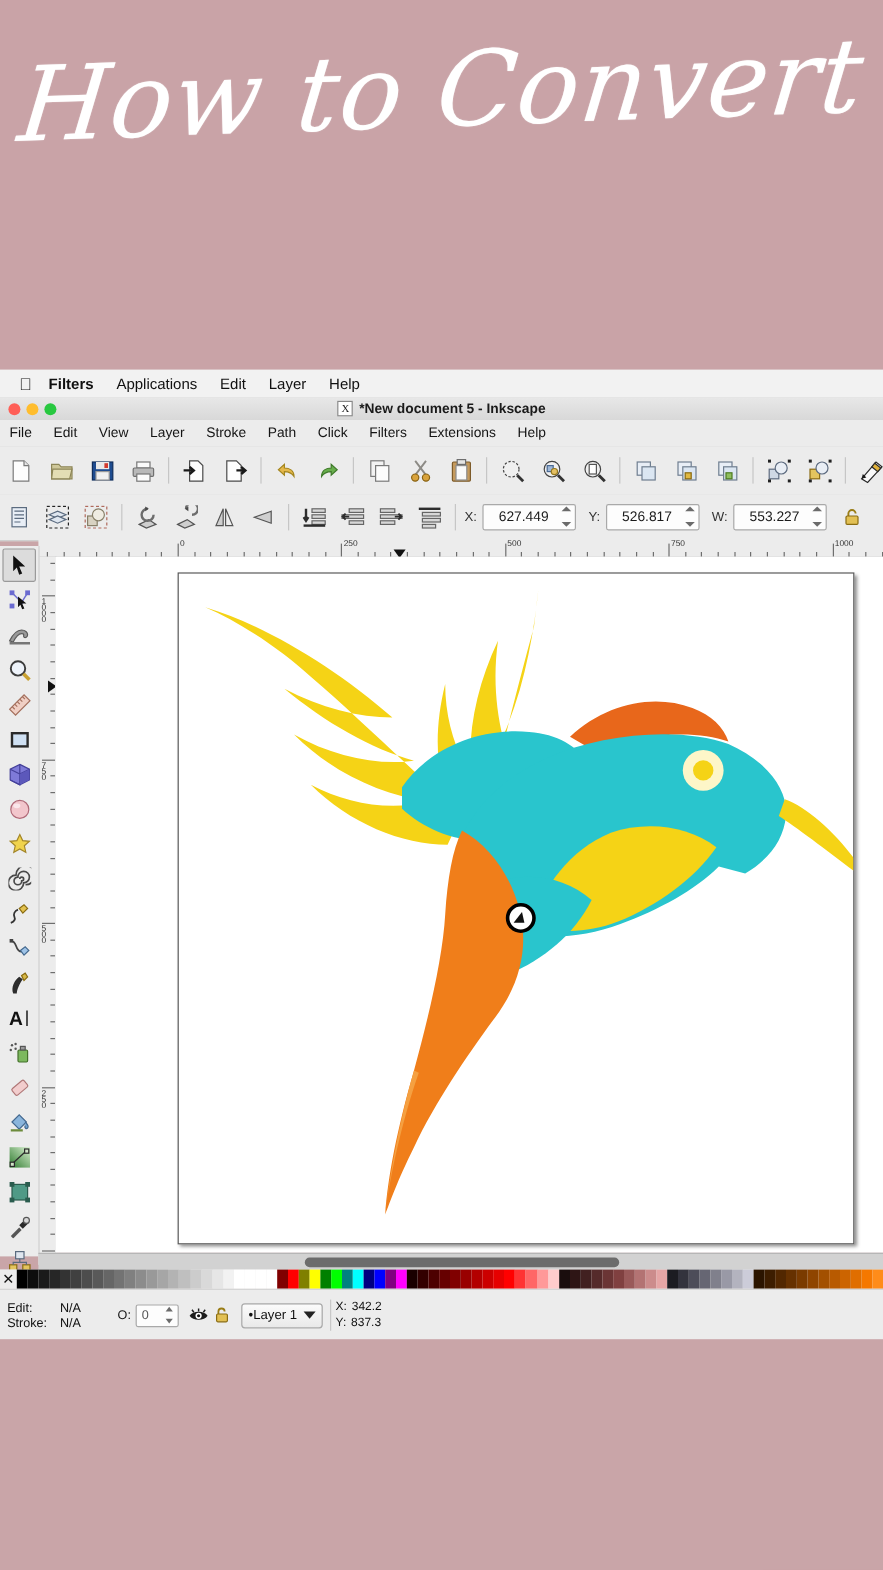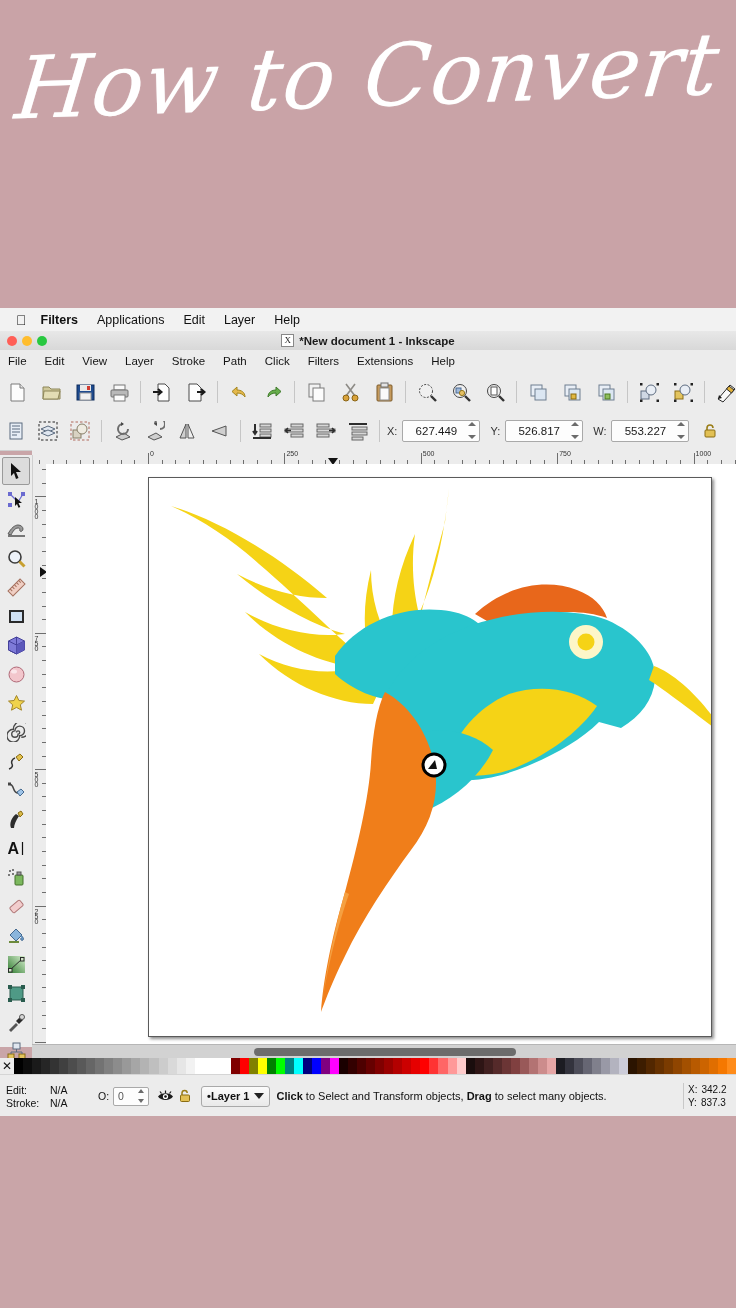--- a/index.html
+++ b/index.html
@@ -111,21 +111,21 @@
                  display:flex;align-items:center;position:relative;}
   #opacity .obox .v{flex:1;text-align:left;padding-left:4px;font-size:10.5px;color:#555;}
   #opacity .obox .arrows{position:absolute;right:2px;top:1px;width:8px;height:14px;display:flex;
                          flex-direction:column;justify-content:space-between;}
   #opacity .obox .arrows i{display:block;width:0;height:0;border-left:3.5px solid transparent;border-right:3.5px solid transparent;}
   #opacity .obox .arrows i.up{border-bottom:4px solid #6b6b6b;}
   #opacity .obox .arrows i.dn{border-top:4px solid #6b6b6b;}
   .sbicon{width:20px;height:18px;display:flex;align-items:center;justify-content:center;flex:0 0 auto;}
   #layersel{height:19px;border:1px solid #a9a9a9;background:linear-gradient(#fbfbfb,#e9e9e9);border-radius:3px;
             display:flex;align-items:center;padding:0 5px;gap:5px;flex:0 0 auto;margin:0 6px;}
-  #layersel .lname{font-size:11px;font-weight:bold;color:#111;}
+  #layersel .lname{font-size:11px;font-weight:normal;color:#111;}
   #layersel .caret{width:0;height:0;border-left:5px solid transparent;border-right:5px solid transparent;
                    border-top:6px solid #222;}
   #statusmsg{flex:1;font-size:11px;color:#111;white-space:nowrap;overflow:hidden;}
   #statusmsg b{font-weight:bold;}
   #coords{width:48px;flex:0 0 auto;font-size:10px;color:#111;border-left:1px solid #c8c8c8;
           padding-left:4px;line-height:13px;overflow:hidden;}
   #coords .row{display:flex;gap:4px;}
   #coords .k{color:#111;}
   
   #footer{position:absolute;left:0;top:1116px;width:736px;height:192px;background:#c9a5a8;}
@@ -145,21 +145,21 @@
   <span class="mi">Layer</span>
   <span class="mi">Help</span>
 </div>
 
 <div id="titlebar">
   <span class="tl-dot" id="tl-close"></span>
   <span class="tl-dot" id="tl-min"></span>
   <span class="tl-dot" id="tl-zoom"></span>
   <div id="title-wrap">
     <span id="title-xicon">X</span>
-    <span id="title-text">*New document 1 - Inkscape</span>
+    <span id="title-text">*New document 5 - Inkscape</span>
   </div>
 </div>
 
 <div id="inkmenu">
   <span class="mi">File</span>
   <span class="mi">Edit</span>
   <span class="mi">View</span>
   <span class="mi">Layer</span>
   <span class="mi">Stroke</span>
   <span class="mi">Path</span>
@@ -886,21 +886,20 @@
   <div class="sbicon">
     <svg width="14" height="14" viewBox="0 0 14 14">
         <path d="M4 6V4a2.6 2.6 0 015.2 0" fill="none" stroke="#9a7d16" stroke-width="1.5"></path>
         <rect x="2.5" y="6" width="9" height="6.5" rx="1" fill="#e2c054" stroke="#8a6c12"></rect>
       </svg>
   </div>
   <div id="layersel">
     <span class="lname"><span>•</span><span>Layer 1</span></span>
     <span class="caret"></span>
   </div>
-  <div id="statusmsg"><b>Click</b><span> to Select and Transform objects, </span><b>Drag</b><span> to select many objects.</span></div>
   <div id="coords">
     <div class="row">
       <span class="k">X:</span>
       <span>342.2</span>
     </div>
     <div class="row">
       <span class="k">Y:</span>
       <span>837.3</span>
     </div>
   </div>

